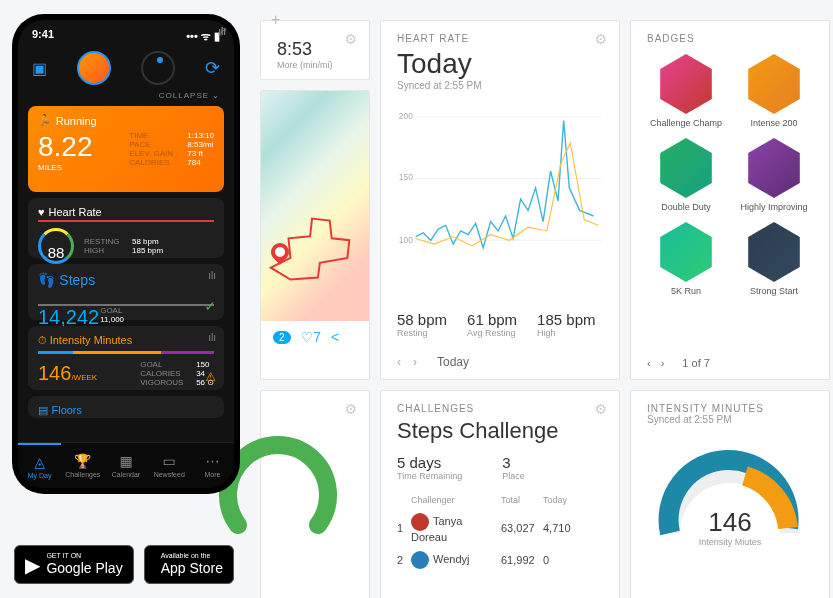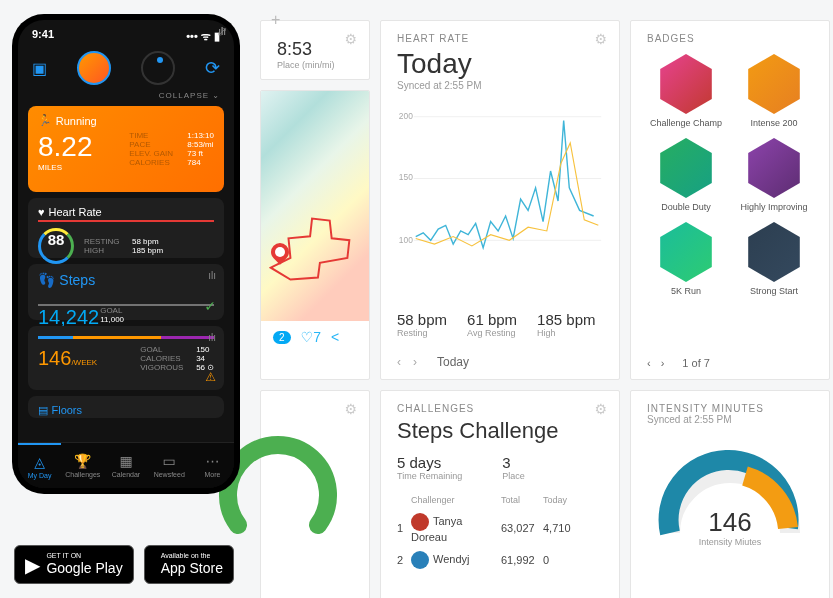--- a/index.html
+++ b/index.html
@@ -87,21 +87,21 @@
 .ph-run-body { display:flex; gap:8px; margin-top:4px; }
 .ph-run-val { font-size:28px; font-weight:300; }
 .ph-run-unit { font-size:8px; }
 .ph-run-stats { font-size:8px; margin-left:auto; }
 .ph-run-stats div { display:flex; gap:8px; }
 .ph-run-stats .k { color:#b35900; width:50px; }
 
 .ph-hr { background:#1f1f1f; height:60px; }
 .ph-hr-head { font-size:11px; border-bottom:2px solid #e53935; padding-bottom:2px; display:flex; align-items:center; gap:4px; }
 .ph-hr-body { display:flex; gap:10px; margin-top:6px; align-items:center; }
-.ph-hr-ring { width:36px; height:36px; border-radius:50%; border:3px solid #2196f3; border-top-color:#ffeb3b; border-right-color:#4caf50; display:flex; align-items:flex-start; justify-content:center; font-size:15px;font-weight:bold; }
+.ph-hr-ring { width:36px; height:36px; border-radius:50%; border:3px solid #2196f3; border-top-color:#ffeb3b; border-right-color:#4caf50; display:flex; align-items:flex-end; justify-content:center; font-size:15px; }
 .ph-hr-stats { font-size:8px; }
 .ph-hr-stats div { display:flex; gap:6px; }
 .ph-hr-stats .k { color:#888; width:42px; }
 
 .ph-steps { background:#1f1f1f; height:56px; position:relative; }
 .ph-steps-head { font-size:14px; border-bottom:2px solid #737373; padding-bottom:16px; color:#2196f3; }
 .ph-steps-body { display:flex; gap:1px; margin-top:0; }
 .ph-steps-val { font-size:20px; color:#03a9f4; font-weight:300; }
 .ph-steps-goal { font-size:8px; }
 .ph-steps-goal .k { color:#888; }
@@ -141,21 +141,21 @@
 </style>
 </head>
 <body>
 
 <div class="dashboard">
 
   <div class="card top-card">
     <span class="plus">+</span>
     <span class="gear">⚙</span>
     <div class="pace-val">8:53</div>
-    <div class="pace-lbl">Place (min/mi)</div>
+    <div class="pace-lbl">More (min/mi)</div>
   </div>
 
   <div class="card map-card">
     <div class="map-img">
       <svg class="map-route" viewBox="0 0 110 230">
           <path d="M10 180 L30 170 L28 150 L50 148 L52 130 L70 132 L72 150 L90 152 L88 170 L60 175 L58 190 L30 192 Z" fill="none" stroke="#e53935" stroke-width="2"></path>
         </svg>
       <div class="map-pin"></div>
     </div>
     <div class="map-footer">
@@ -373,20 +373,21 @@
       <div class="ph-steps-head"><span>👣</span> <span>Steps</span></div>
       <div class="ph-steps-body">
         <div class="ph-steps-val">14,242</div>
         <div class="ph-steps-goal"><span class="k">GOAL</span><br><span>11,000</span></div>
       </div>
       <span class="ph-check">✓</span>
     </div>
 
     <div class="ph-card ph-int">
       <span class="spark">ılı</span>
+      <div class="ph-int-head"><span>⏱</span> <span>Intensity Minutes</span></div>
       <div class="ph-int-bar"></div>
       <div class="ph-int-body">
         <div><span class="ph-int-val">146</span><span class="ph-int-unit">/WEEK</span></div>
         <div class="ph-int-stats">
           <div>
               <span class="k">GOAL</span>
               <span>150</span>
             </div>
           <div>
               <span class="k">CALORIES</span>

